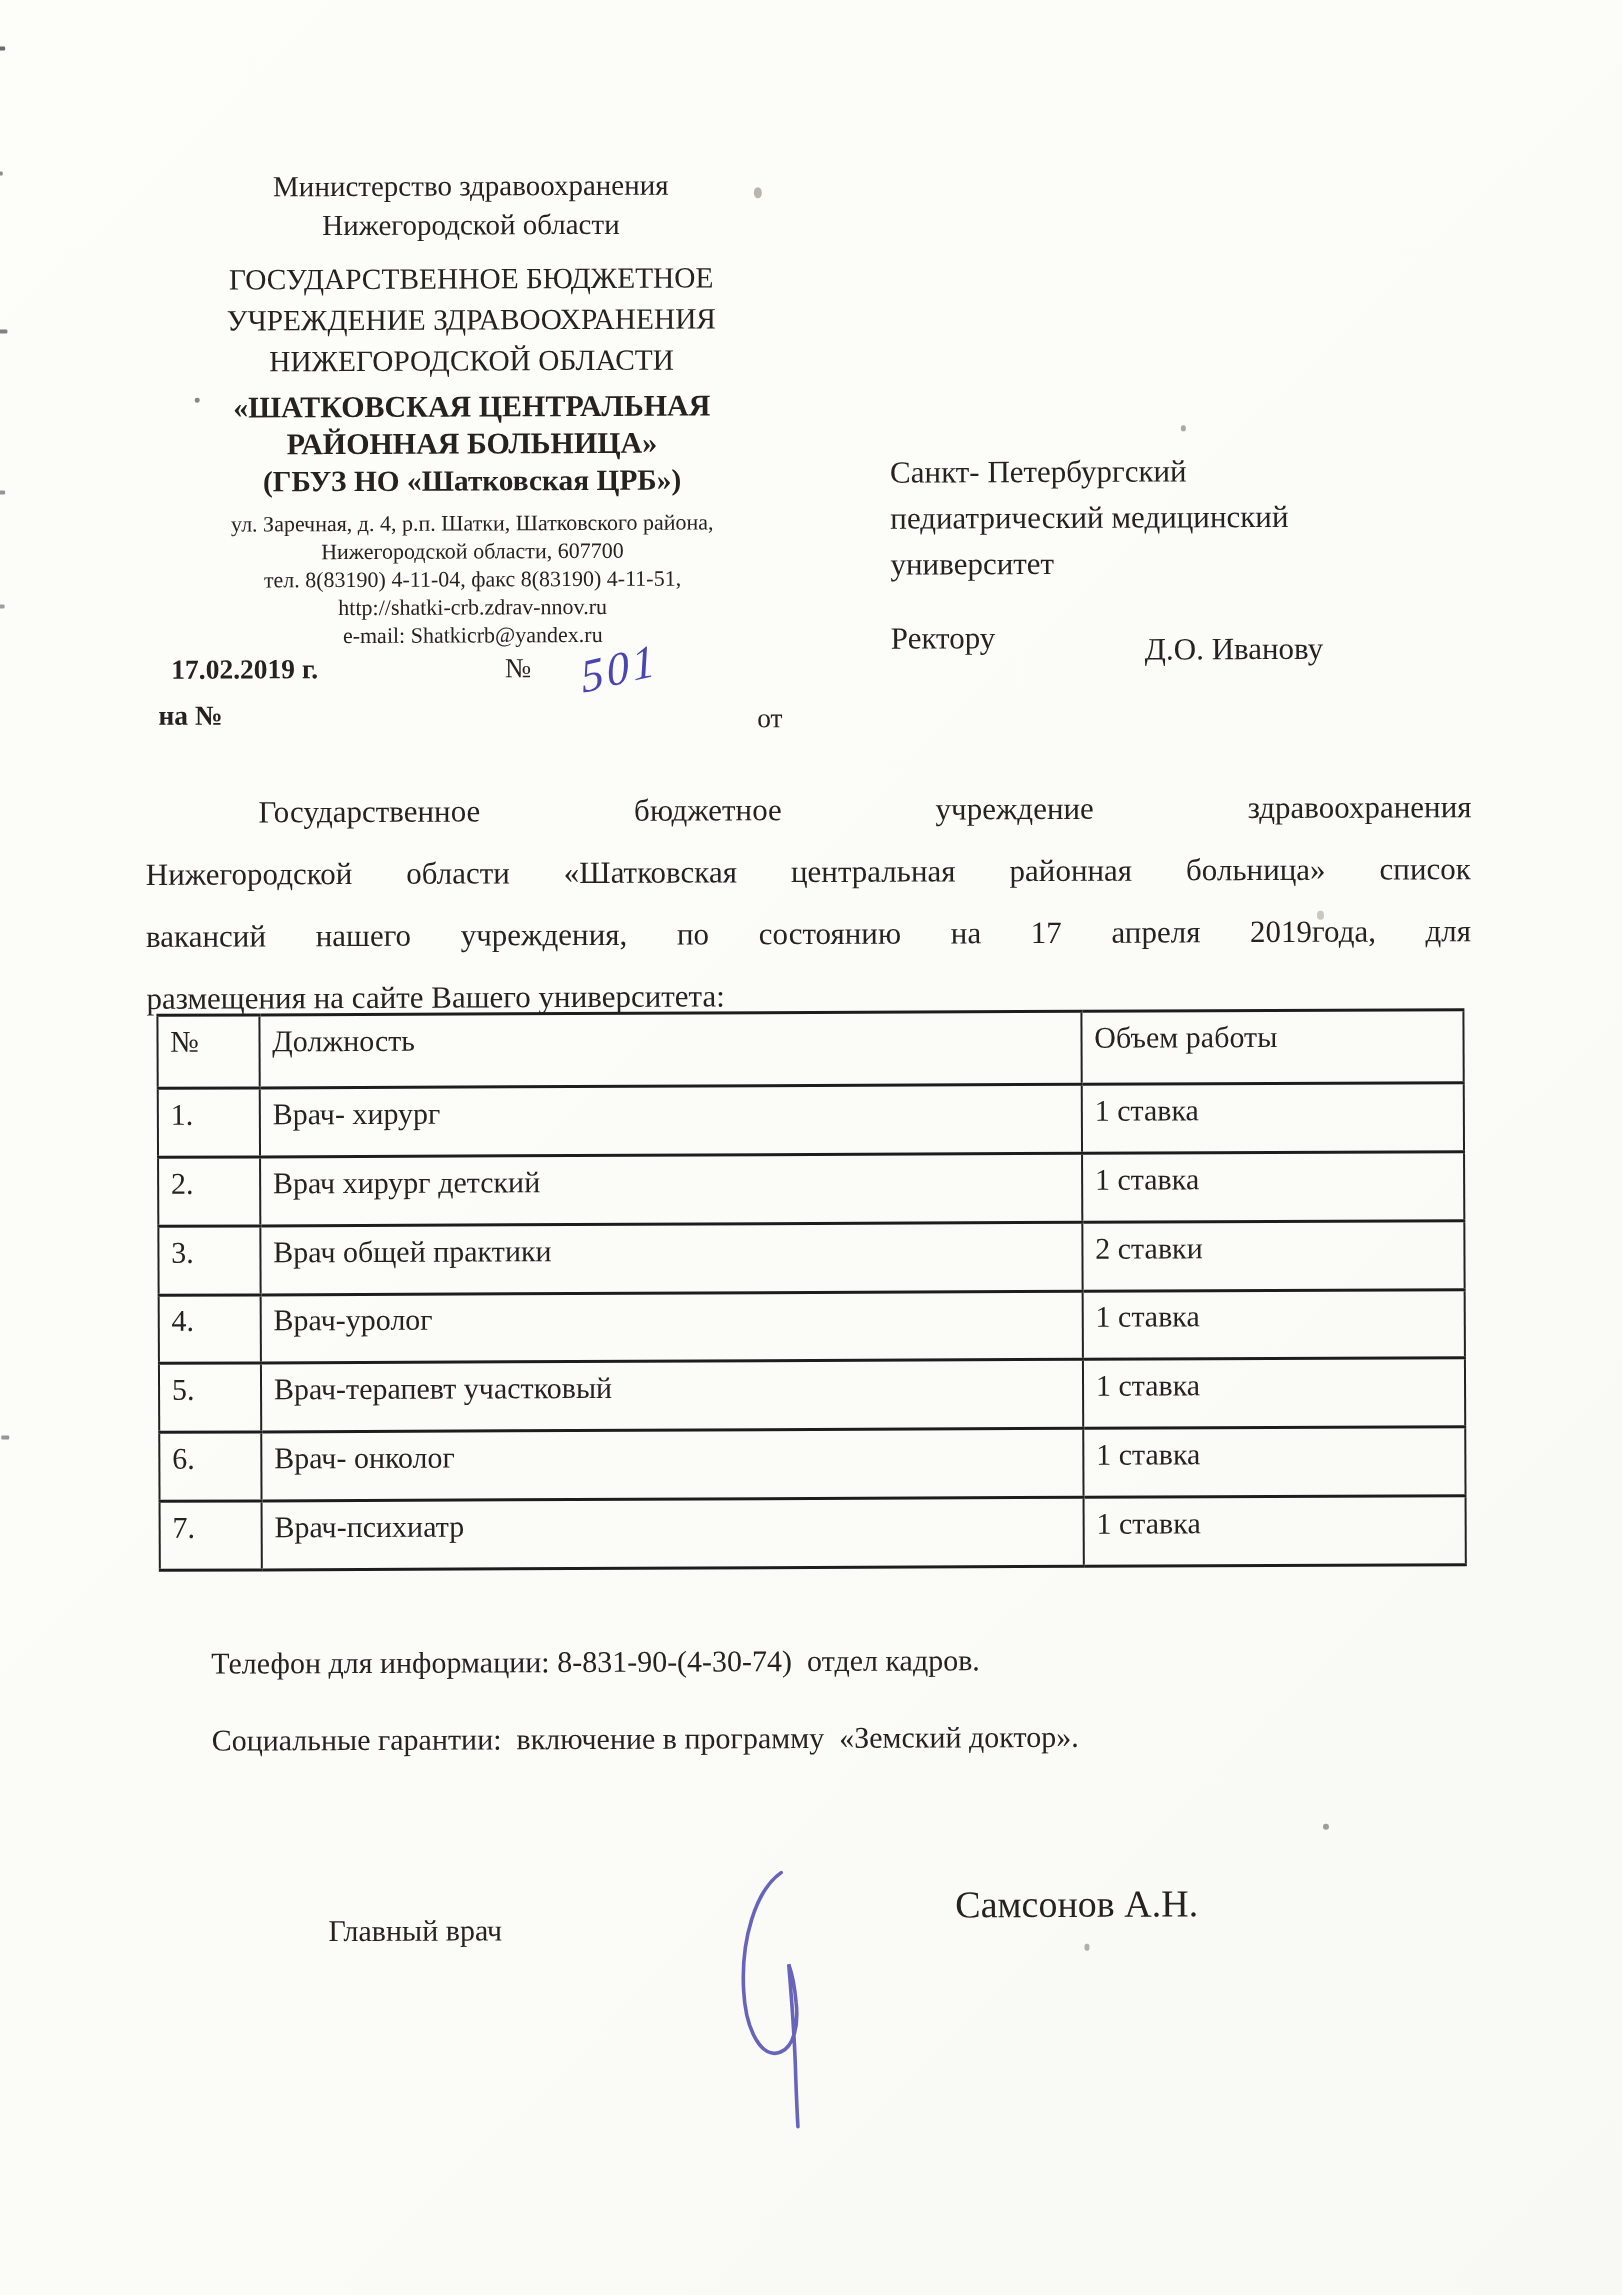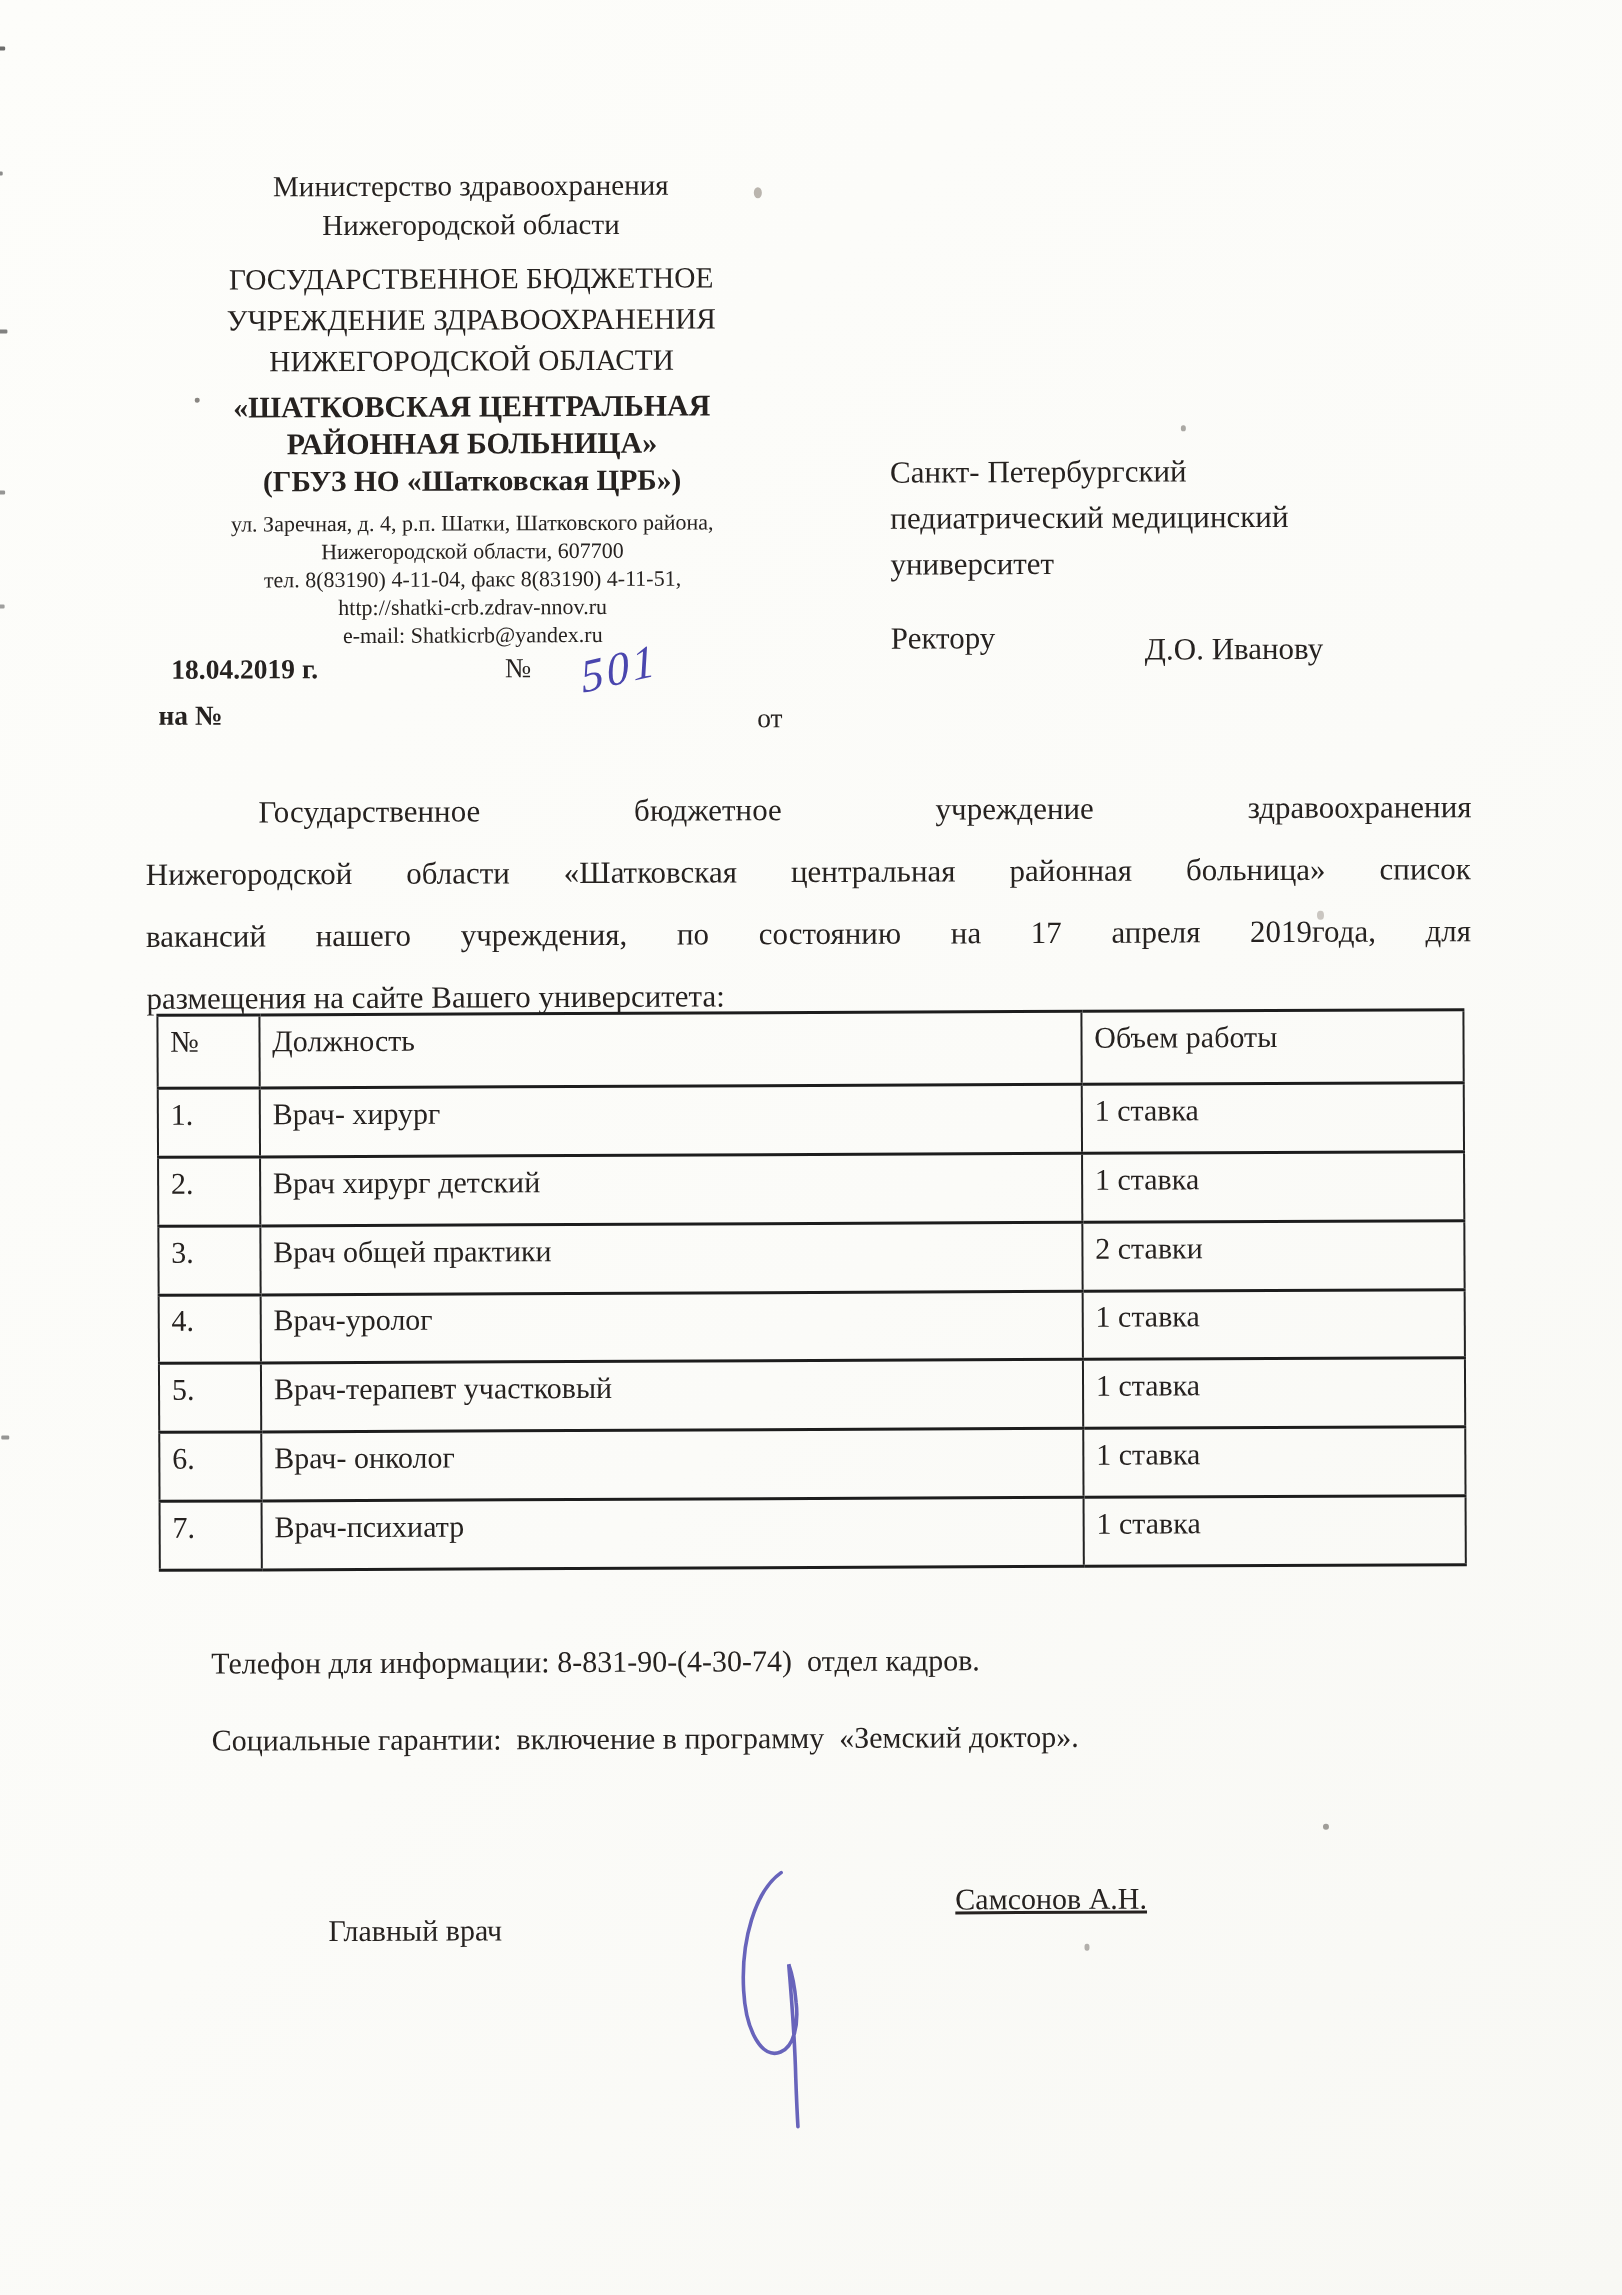--- a/index.html
+++ b/index.html
@@ -68,21 +68,21 @@
   col.c-pos  { width: 822px; }
   col.c-work { width: 382px; }
   table.vtable th { height: 62px; }
   table.vtable td { height: 58px; }
   td.num, th.num { text-align: center; padding-left: 0; padding-right: 0; }
 
   
   .phone-line  { left: 209px; top: 1644px; font-size: 30px; white-space: pre; }
   .social-line { left: 209px; top: 1721px; font-size: 30px; white-space: pre; }
   .sign-title  { left: 325px;  top: 1883px; font-size: 30px; margin-top: 29px; }
-  .sign-name   { left: 952px; top: 1883px; font-size: 30px; text-decoration: underline; }
+  .sign-name   { left: 952px; top: 1883px; font-size: 38px; }
   .signature-svg { left: 732px; top: 1862px; }
 
   
   .edge-dash { position: absolute; left: 0; height: 3.9px; background: #2f2f2f; border-radius: 1.3px; }
   .speck { position: absolute; border-radius: 50%; }
 </style>
 </head>
 <body>
 
 <div class="paper">
@@ -106,21 +106,21 @@
       <div class="lh-address">
         <div>ул. Заречная, д. 4, р.п. Шатки, Шатковского района,</div>
         <div>Нижегородской области, 607700</div>
         <div>тел. 8(83190) 4-11-04, факс 8(83190) 4-11-51,</div>
         <div>http://shatki-crb.zdrav-nnov.ru</div>
         <div>e-mail: Shatkicrb@yandex.ru</div>
       </div>
     </div>
 
     <div class="abs ref">
-      <span class="ref-date">18.04.2019 г.</span>
+      <span class="ref-date">17.02.2019 г.</span>
       <span class="ref-no">№</span>
       <span class="ref-value">501</span>
       <span class="ref-na">на №</span>
       <span class="ref-ot">от</span>
     </div>
 
     <div class="abs recipient">
       <div>Санкт- Петербургский</div>
       <div>педиатрический медицинский</div>
       <div>университет</div>

